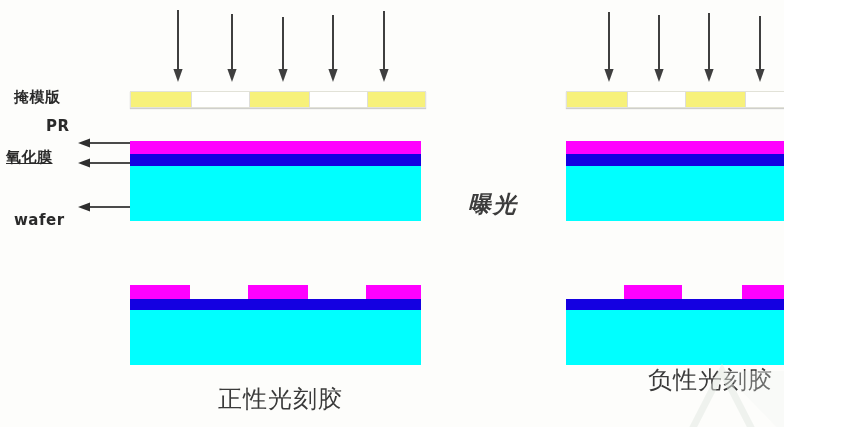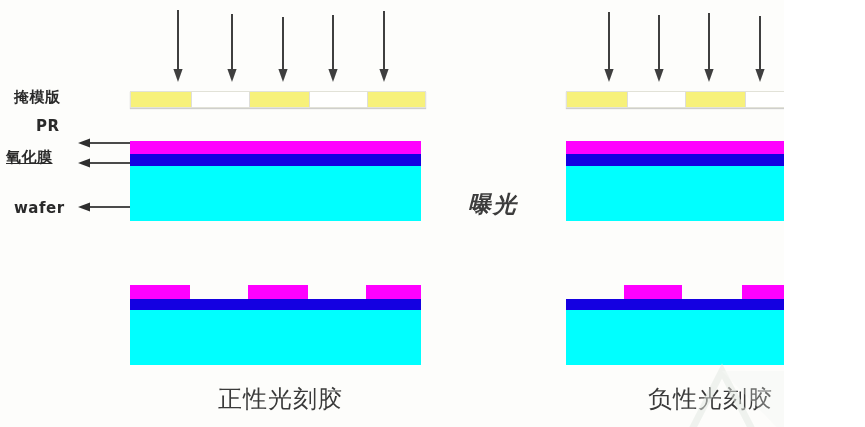--- a/index.html
+++ b/index.html
@@ -151,25 +151,25 @@
       <polygon points="6,66 1.4,53 10.6,53" fill="#3f3f3f"></polygon>
     </svg>
     <svg class="light-arrow" style="left:804px; top:10px; height:72px;" viewBox="0 0 12 72">
       <line x1="6" y1="0" x2="6" y2="62" stroke="#3f3f3f" stroke-width="2"></line>
       <polygon points="6,72 1.4,59 10.6,59" fill="#3f3f3f"></polygon>
     </svg>
   </div>
 
   <div class="row-label" style="left:14px; top:88px;">掩模版</div>
 
-  <div class="row-label latin" style="left:36px; top:117px;">PR</div>
+  <div class="row-label latin" style="left:46px; top:117px;">PR</div>
 
   <div class="row-label" style="left:6px; top:148px;text-decoration:underline;">氧化膜</div>
 
-  <div class="row-label latin" style="left:14px; top:199px;">wafer</div>
+  <div class="row-label latin" style="left:14px; top:211px;">wafer</div>
 
   <svg class="pointer" style="left:78px; top:137px; width:60px;" viewBox="0 0 60 12">
     <line x1="58" y1="6" x2="10" y2="6" stroke="#4a4a4a" stroke-width="2"></line>
     <polygon points="0,6 12,1.4 12,10.6" fill="#2e2e2e"></polygon>
   </svg>
 
   <svg class="pointer" style="left:78px; top:157px; width:60px;" viewBox="0 0 60 12">
     <line x1="58" y1="6" x2="10" y2="6" stroke="#4a4a4a" stroke-width="2"></line>
     <polygon points="0,6 12,1.4 12,10.6" fill="#2e2e2e"></polygon>
   </svg>
@@ -220,20 +220,20 @@
     <div class="resist-block" style="left:176px; top:0px; width:58px; height:14px;"></div>
     <div class="layer oxide" style="top:14px; width:100%; height:11px;"></div>
     <div class="layer wafer" style="top:25px; width:100%; height:55px;"></div>
   </div>
 
   <div class="stage-label" style="left:468px; top:157px;margin-top:32px;">曝光</div>
 
 
   <div class="caption" style="left:218px; top:383px;">正性光刻胶</div>
 
-  <div class="caption" style="left:648px; top:383px;">负性光刻胶</div>
+  <div class="caption" style="left:648px; top:364px;">负性光刻胶</div>
 
   <svg class="watermark" viewBox="0 0 150 110">
     <polygon points="40,110 78,36 116,110" fill="none" stroke="#e3e9e3" stroke-width="7"></polygon>
     <polygon points="78,36 150,36 150,110" fill="#eef2ee" opacity="0.55"></polygon>
   </svg>
 
 </div>
 
 </body></html>

